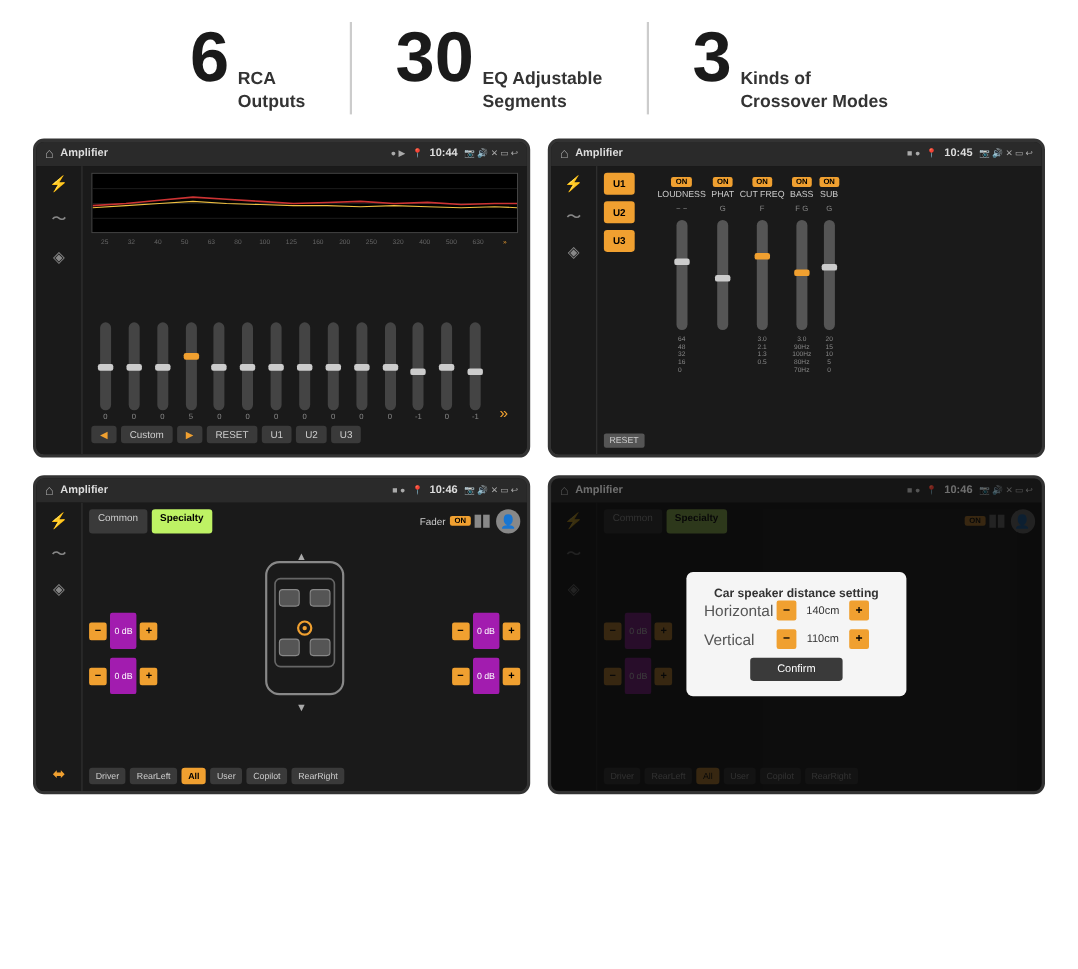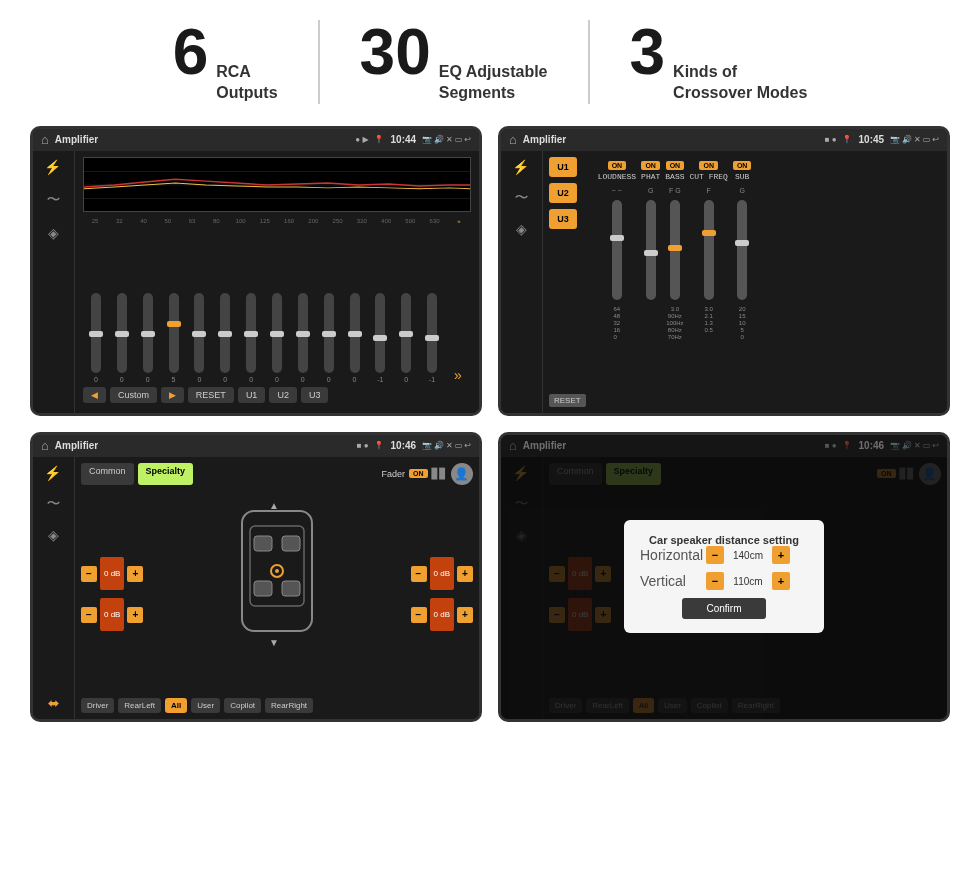--- a/index.html
+++ b/index.html
@@ -267,21 +267,20 @@
       font-size: 7px;
       font-weight: bold;
       padding: 1px 4px;
       border-radius: 2px;
     }
 
     .channel-label {
       color: #ccc;
       font-size: 8px;
       text-align: center;
-      font-family: Liberation Mono, monospace;
     }
 
     .channel-slider-v {
       width: 10px;
       height: 100px;
       background: #555;
       border-radius: 5px;
       position: relative;
       margin: 4px 0;
     }
@@ -385,21 +384,21 @@
       border-radius: 2px;
       font-size: 10px;
       font-weight: bold;
       cursor: pointer;
       display: flex;
       align-items: center;
       justify-content: center;
     }
 
     .vol-display {
-      background: #c2410c;
+      background: #a21caf;
       color: #fff;
       font-size: 8px;
       padding: 12px 4px;
       border-radius: 2px;
     }
 
     .fader-bottom-bar {
       display: flex;
       gap: 4px;
       margin-top: auto;
@@ -770,46 +769,46 @@
                 <div class="channel-on-badge">ON</div>
                 <div class="channel-label">PHAT</div>
                 <div style="color:#888;font-size:7px;margin-top:4px;">G</div>
                 <div class="channel-slider-v">
                   <div class="channel-slider-thumb-v" style="top:50px;"></div>
                 </div>
               </div>
 
               <div class="amp2-channel">
                 <div class="channel-on-badge">ON</div>
+                <div class="channel-label">CUT FREQ</div>
+                <div style="color:#888;font-size:7px;margin-top:4px;">F</div>
+                <div class="channel-slider-v">
+                  <div class="channel-slider-thumb-v" style="top:30px; background:#f0a030;"></div>
+                </div>
+                <div style="display:flex;flex-direction:column;align-items:center;gap:1px;">
+                  <span style="color:#888;font-size:6px;">3.0</span>
+                  <span style="color:#888;font-size:6px;">2.1</span>
+                  <span style="color:#888;font-size:6px;">1.3</span>
+                  <span style="color:#888;font-size:6px;">0.5</span>
+                </div>
+              </div>
+
+              <div class="amp2-channel">
+                <div class="channel-on-badge">ON</div>
                 <div class="channel-label">BASS</div>
                 <div style="color:#888;font-size:7px;margin-top:4px;">F G</div>
                 <div class="channel-slider-v">
                   <div class="channel-slider-thumb-v" style="top:45px; background:#f0a030;"></div>
                 </div>
                 <div style="display:flex;flex-direction:column;align-items:center;gap:1px;">
                   <span style="color:#888;font-size:6px;">3.0</span>
                   <span style="color:#888;font-size:6px;">90Hz</span>
                   <span style="color:#888;font-size:6px;">100Hz</span>
                   <span style="color:#888;font-size:6px;">80Hz</span>
                   <span style="color:#888;font-size:6px;">70Hz</span>
-                </div>
-              </div>
-
-              <div class="amp2-channel">
-                <div class="channel-on-badge">ON</div>
-                <div class="channel-label">CUT FREQ</div>
-                <div style="color:#888;font-size:7px;margin-top:4px;">F</div>
-                <div class="channel-slider-v">
-                  <div class="channel-slider-thumb-v" style="top:30px; background:#f0a030;"></div>
-                </div>
-                <div style="display:flex;flex-direction:column;align-items:center;gap:1px;">
-                  <span style="color:#888;font-size:6px;">3.0</span>
-                  <span style="color:#888;font-size:6px;">2.1</span>
-                  <span style="color:#888;font-size:6px;">1.3</span>
-                  <span style="color:#888;font-size:6px;">0.5</span>
                 </div>
               </div>
 
               <div class="amp2-channel">
                 <div class="channel-on-badge">ON</div>
                 <div class="channel-label">SUB</div>
                 <div style="color:#888;font-size:7px;margin-top:4px;">G</div>
                 <div class="channel-slider-v">
                   <div class="channel-slider-thumb-v" style="top:40px;"></div>
                 </div>

